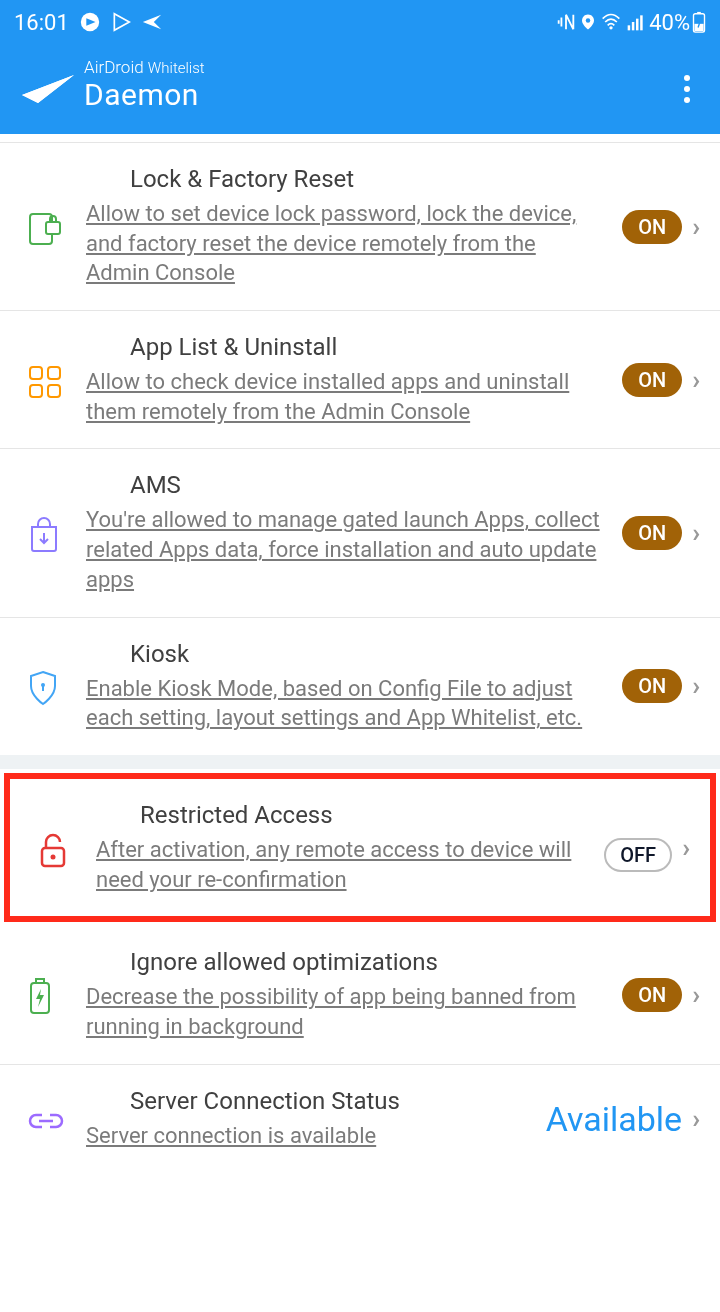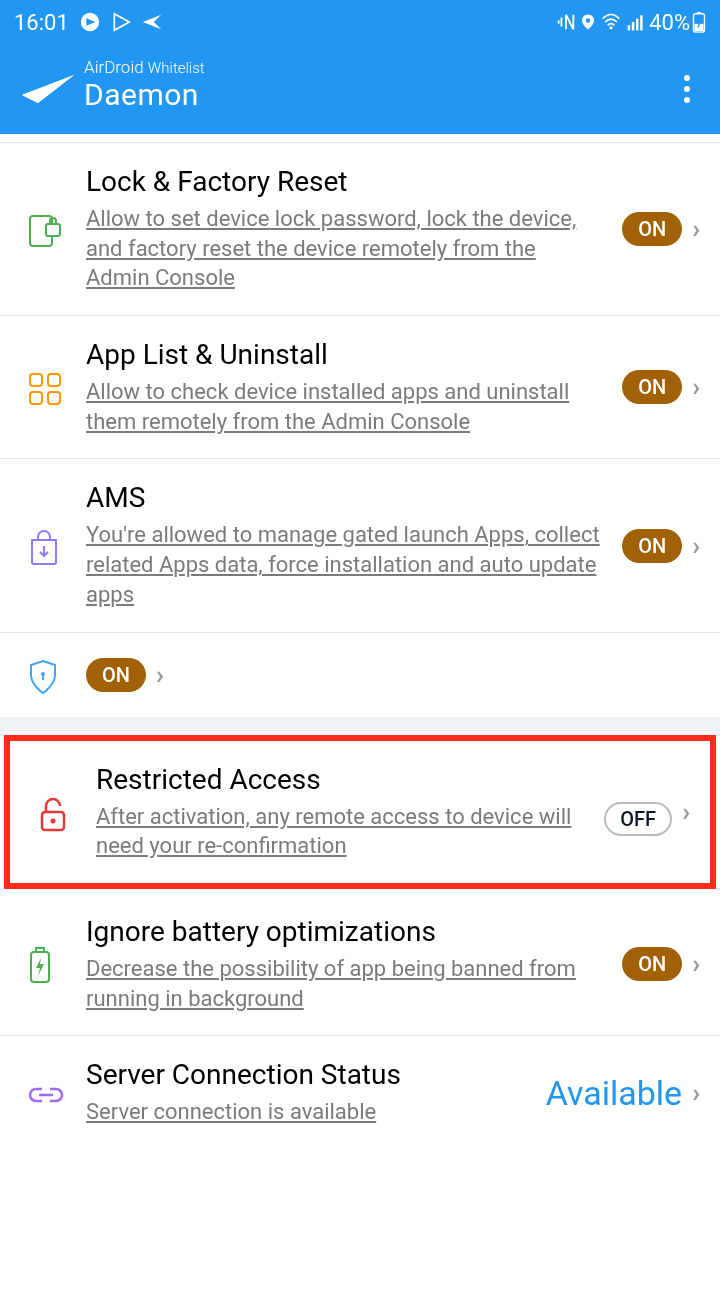--- a/index.html
+++ b/index.html
@@ -53,21 +53,21 @@
     display: flex;
     align-items: center;
     padding: 22px 20px 22px 28px;
     border-bottom: 1px solid #e5e5e5;
     gap: 18px;
     background: #fff;
   }
   .row.first { border-top: 1px solid #e5e5e5; margin-top: 8px; }
   .row-icon { width: 40px; flex-shrink: 0; display: flex; align-items: flex-start; padding-top: 4px; }
   .row-text { flex: 1; min-width: 0; }
-  .row-title { font-size: 28px; color: #000000; margin-bottom: 6px; }
+  .row-title { font-size: 24px; color: #404040; margin-bottom: 6px; margin-left: 44px; }
   .row-desc { font-size: 22px; color: #7b7b7b; line-height: 1.35; text-decoration: underline; }
   .row-right {
     display: flex;
     align-items: center;
     flex-shrink: 0;
     gap: 10px;
   }
   .pill {
     border-radius: 20px;
     padding: 5px 16px;
@@ -229,20 +229,24 @@
     </div>
   </div>
 
   <div class="row noborder">
     <div class="row-icon">
       <svg width="30" height="36" viewBox="0 0 30 36">
           <path d="M15 2 L27 6 V16 C27 26 15 34 15 34 S3 26 3 16 V6 Z" fill="none" stroke="#42A5F5" stroke-width="2"></path>
           <circle cx="15" cy="15" r="2" fill="#42A5F5"></circle>
           <rect x="14" y="15" width="2" height="6" fill="#42A5F5"></rect>
         </svg>
+    </div>
+    <div class="row-text">
+      <div class="row-title">Kiosk</div>
+      <div class="row-desc">Enable Kiosk Mode, based on Config File to adjust each setting, layout settings and App Whitelist, etc.</div>
     </div>
     <div class="row-right">
       <span class="pill on">ON</span>
       <span class="chev">›</span>
     </div>
   </div>
 
   <div class="section-gap"></div>
 
   <div class="highlight-wrap">
@@ -267,21 +271,21 @@
 
   <div class="row">
     <div class="row-icon">
       <svg width="24" height="38" viewBox="0 0 24 38">
           <rect x="3" y="5" width="18" height="30" rx="3" fill="none" stroke="#4CAF50" stroke-width="2"></rect>
           <rect x="8" y="1" width="8" height="4" fill="none" stroke="#4CAF50" stroke-width="2"></rect>
           <path d="M13 11 L8 21 L12 21 L10 29 L16 17 L12 17 Z" fill="#4CAF50"></path>
         </svg>
     </div>
     <div class="row-text">
-      <div class="row-title">Ignore battery optimizations</div>
+      <div class="row-title">Ignore allowed optimizations</div>
       <div class="row-desc">Decrease the possibility of app being banned from running in background</div>
     </div>
     <div class="row-right">
       <span class="pill on">ON</span>
       <span class="chev">›</span>
     </div>
   </div>
 
   <div class="row noborder">
     <div class="row-icon">

